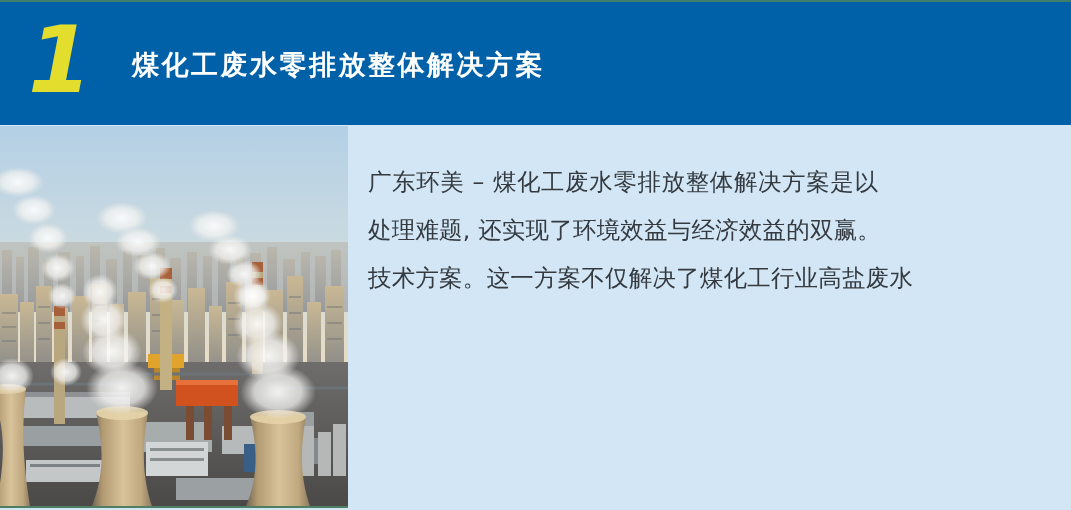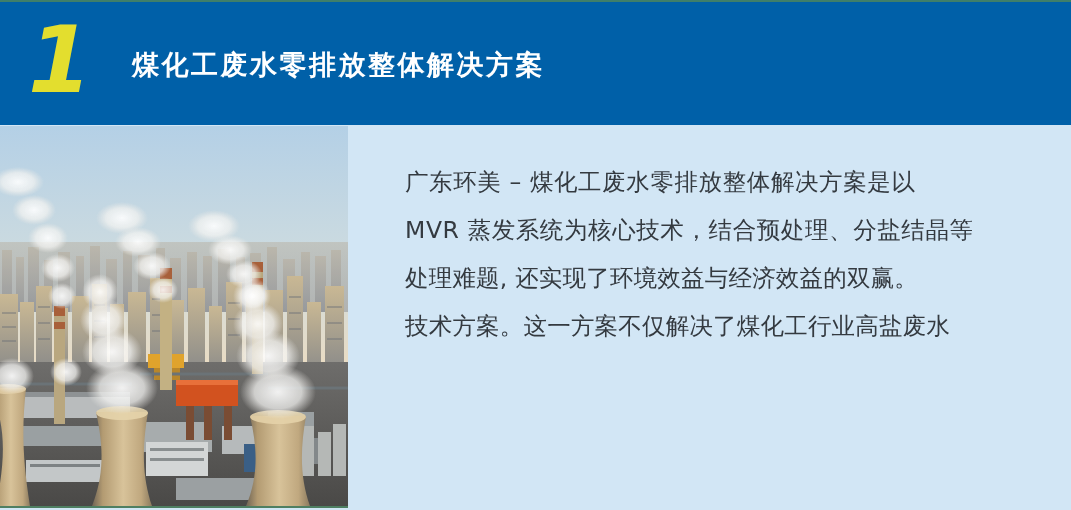--- a/index.html
+++ b/index.html
@@ -83,21 +83,21 @@
   }
   .photo-frame svg {
     display: block;
     width: 348px;
     height: 380px;
   }
 
   
   .desc-block {
     position: absolute;
-    left: 405px;
+    left: 368px;
     top: 158px;
     width: 612px;
   }
   .desc-line {
     font-family: "DejaVu Sans", "Liberation Sans", sans-serif;
     font-size: 23.5px;
     color: #343a40;
     line-height: 48px;
     letter-spacing: 0.6px;
     white-space: nowrap;
@@ -318,18 +318,17 @@
         <ellipse cx="252" cy="170" rx="19" ry="18" fill="url(#smokeGrad)"></ellipse>
 
         <ellipse cx="12" cy="250" rx="22" ry="18" fill="url(#smokeGrad)"></ellipse>
         <ellipse cx="66" cy="246" rx="16" ry="14" fill="url(#smokeGrad)"></ellipse>
       </g>
     </svg>
   </div>
 
   <div class="desc-block">
     <div class="desc-line">广东环美 – 煤化工废水零排放整体解决方案是以</div>
-    <div class="desc-line">MVR 蒸发系统为核心技术，结合预处理、分盐结晶等</div>
     <div class="desc-line tight">处理难题, 还实现了环境效益与经济效益的双赢。</div>
     <div class="desc-line tight">技术方案。这一方案不仅解决了煤化工行业高盐废水</div>
   </div>
 
 </div>
 
 </body></html>

